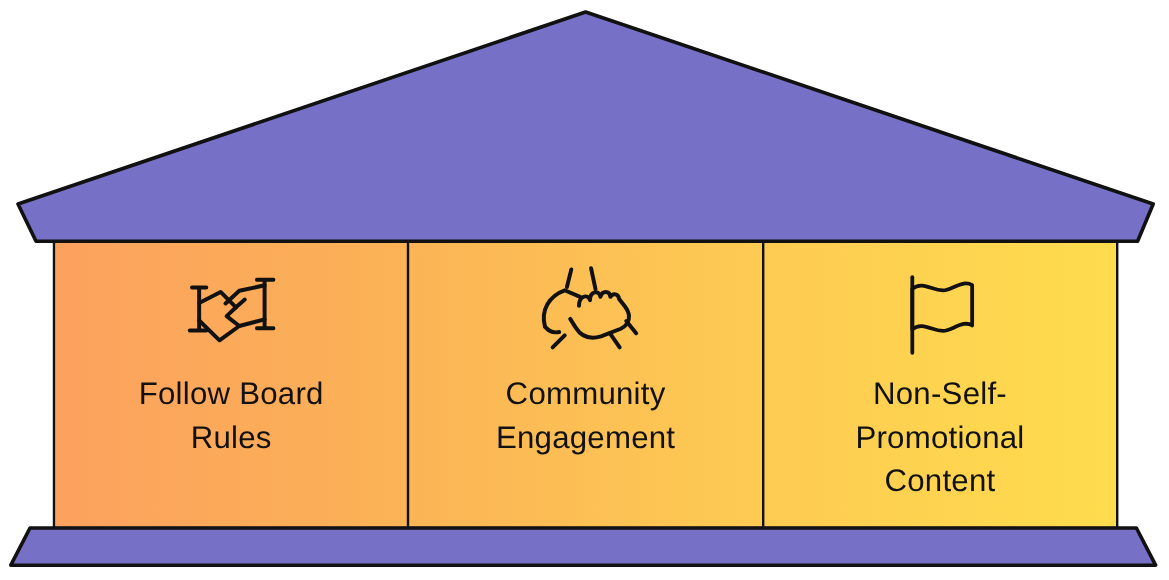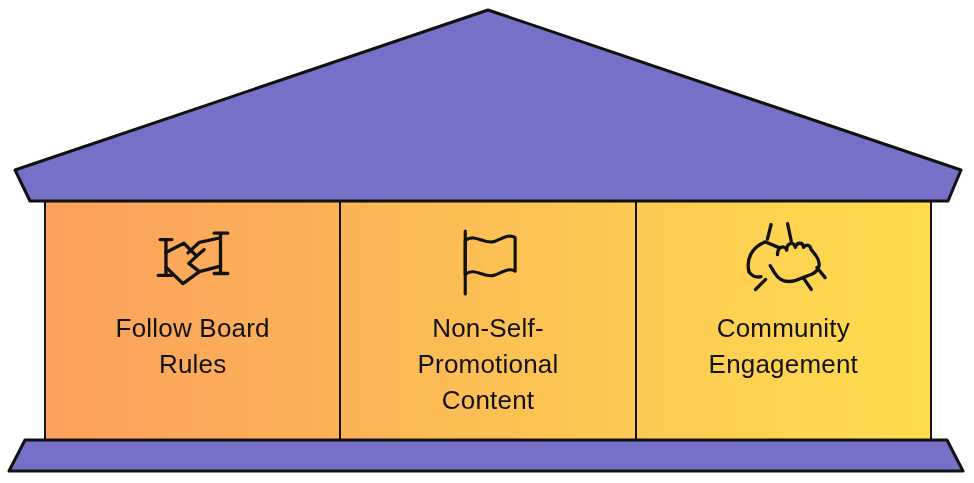--- a/index.html
+++ b/index.html
@@ -88,41 +88,41 @@
           <path class="icon-stroke" d="M80 46 L57 52"></path>
         </svg>
       </div>
       <div class="pillar-label">Follow Board
 Rules</div>
     </div>
 
 
     <div class="pillar">
       <div class="icon-box">
-        <svg width="70" height="77" viewBox="0 0 80 88" xmlns="http://www.w3.org/2000/svg">
-          <path class="icon-stroke" d="M14 8 V80"></path>
-          <path class="icon-stroke" d="M14 19 C25 10 36 24 47 20 C57 16.4 64 11 71 15.5 L71 54 C64 49.5 57 55 47 58.6 C36 62.6 25 48.6 14 57.6 Z"></path>
-        </svg>
-      </div>
-      <div class="pillar-label">Non-Self-
-Promotional
-Content</div>
-    </div>
-
-    <div class="pillar">
-      <div class="icon-box">
         <svg width="92" height="87" viewBox="0 0 100 95" xmlns="http://www.w3.org/2000/svg">
           <path class="icon-stroke" d="M37 6 L33 22"></path>
           <path class="icon-stroke" d="M55 5 L59 24"></path>
           <path class="icon-stroke" d="M13 58 C9 43 17 30 31 25 L45 31"></path>
           <path class="icon-stroke" d="M13 58 C16 62 21 64 26 63"></path>
           <path class="icon-stroke" d="M20 77 L31 66"></path>
           <path class="icon-stroke" d="M44 39 C44 30 52 28 54 34 C54 26 62 24 63.5 31 C65 25 72 25 72.5 31 C75 27 80 28.5 80.5 33 L86 40 C92 48 90 56 82 60 L64 67 C54 70 46 67 41 59 L36 51"></path>
           <path class="icon-stroke" d="M87 53 L96 64"></path>
           <path class="icon-stroke" d="M72 64 L81 77"></path>
         </svg>
       </div>
       <div class="pillar-label">Community
 Engagement</div>
     </div>
 
+    <div class="pillar">
+      <div class="icon-box">
+        <svg width="70" height="77" viewBox="0 0 80 88" xmlns="http://www.w3.org/2000/svg">
+          <path class="icon-stroke" d="M14 8 V80"></path>
+          <path class="icon-stroke" d="M14 19 C25 10 36 24 47 20 C57 16.4 64 11 71 15.5 L71 54 C64 49.5 57 55 47 58.6 C36 62.6 25 48.6 14 57.6 Z"></path>
+        </svg>
+      </div>
+      <div class="pillar-label">Non-Self-
+Promotional
+Content</div>
+    </div>
+
   </div>
 </div>
 
 </body></html>

